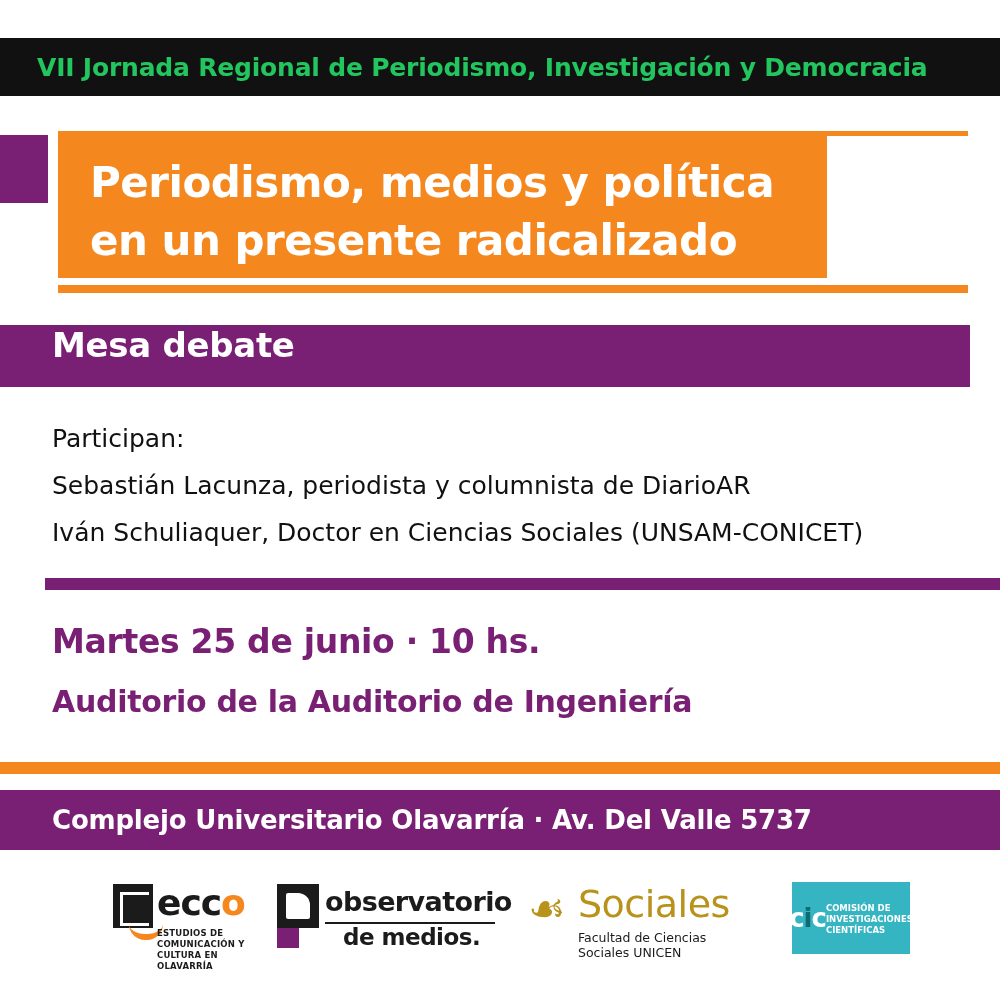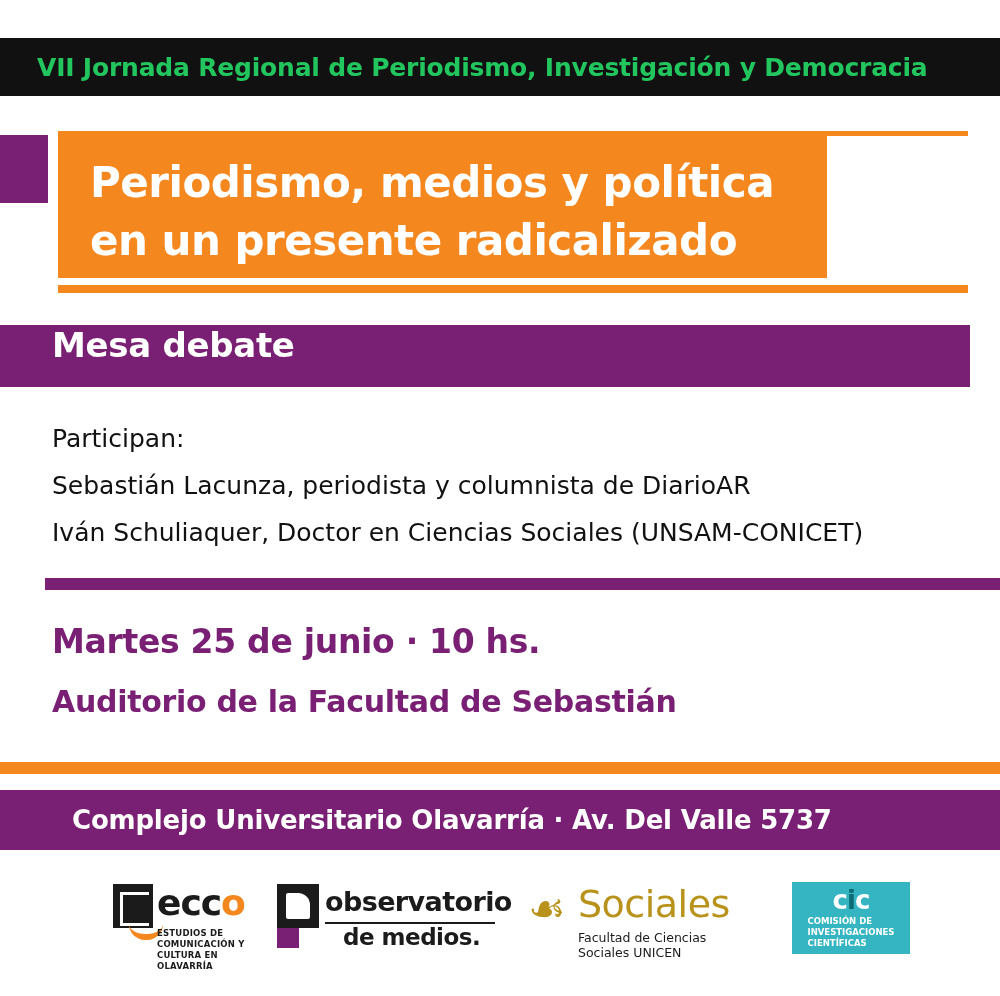--- a/index.html
+++ b/index.html
@@ -124,21 +124,21 @@
   }
   .address-bar {
     position: absolute; left: 0; top: 790px;
     width: 1000px; height: 60px;
     background: #7a2074;
     display: flex; align-items: center;
   }
   .address-text {
     color: #ffffff;
     font-size: 26px; font-weight: bold;
-    padding-left: 72px;
+    padding-left: 52px;
     letter-spacing: -0.2px;
     white-space: nowrap;
   }
 
   
   .logos {
     position: absolute; left: 0; top: 878px;
     width: 1000px; height: 90px; padding-left: 44px;
   }
 
@@ -218,21 +218,21 @@
   .soc-sub {
     position: absolute; left: 50px; top: 48px;
     font-size: 12.5px; color: #1b1b1b;
   }
 
   
   .logo-cic {
     position: absolute; left: 792px; top: 4px;
     width: 118px; height: 72px;
     background: #35b5c2;
-    display: flex; flex-direction: column;
+    display: flex; flex-direction: row;
     align-items: center; justify-content: center;
   }
   .cic-word {
     color: #ffffff; font-size: 26px; font-weight: bold;
     letter-spacing: -1px; line-height: 26px;
   }
   .cic-word .c-dark { color: #0e6b75; }
   .cic-sub {
     color: #ffffff; font-size: 8.5px; font-weight: bold;
     line-height: 11px; margin-top: 3px;
@@ -261,21 +261,21 @@
 
   <div class="participants">
     <div class="part-label">Participan:</div>
     <div class="part-item">Sebastián Lacunza, periodista y columnista de DiarioAR</div>
     <div class="part-item">Iván Schuliaquer, Doctor en Ciencias Sociales (UNSAM-CONICET)</div>
   </div>
 
   <div class="purple-divider"></div>
 
   <div class="date-line">Martes 25 de junio · 10 hs.</div>
-  <div class="place-line">Auditorio de la Facultad de Sebastián</div>
+  <div class="place-line">Auditorio de la Auditorio de Ingeniería</div>
 
   <div class="orange-bar-bottom"></div>
   <div class="address-bar">
     <div class="address-text">Complejo Universitario Olavarría · Av. Del Valle 5737</div>
   </div>
 
   <div class="logos">
 
     <div class="logo-ecco">
       <div class="ecco-mark"></div>

